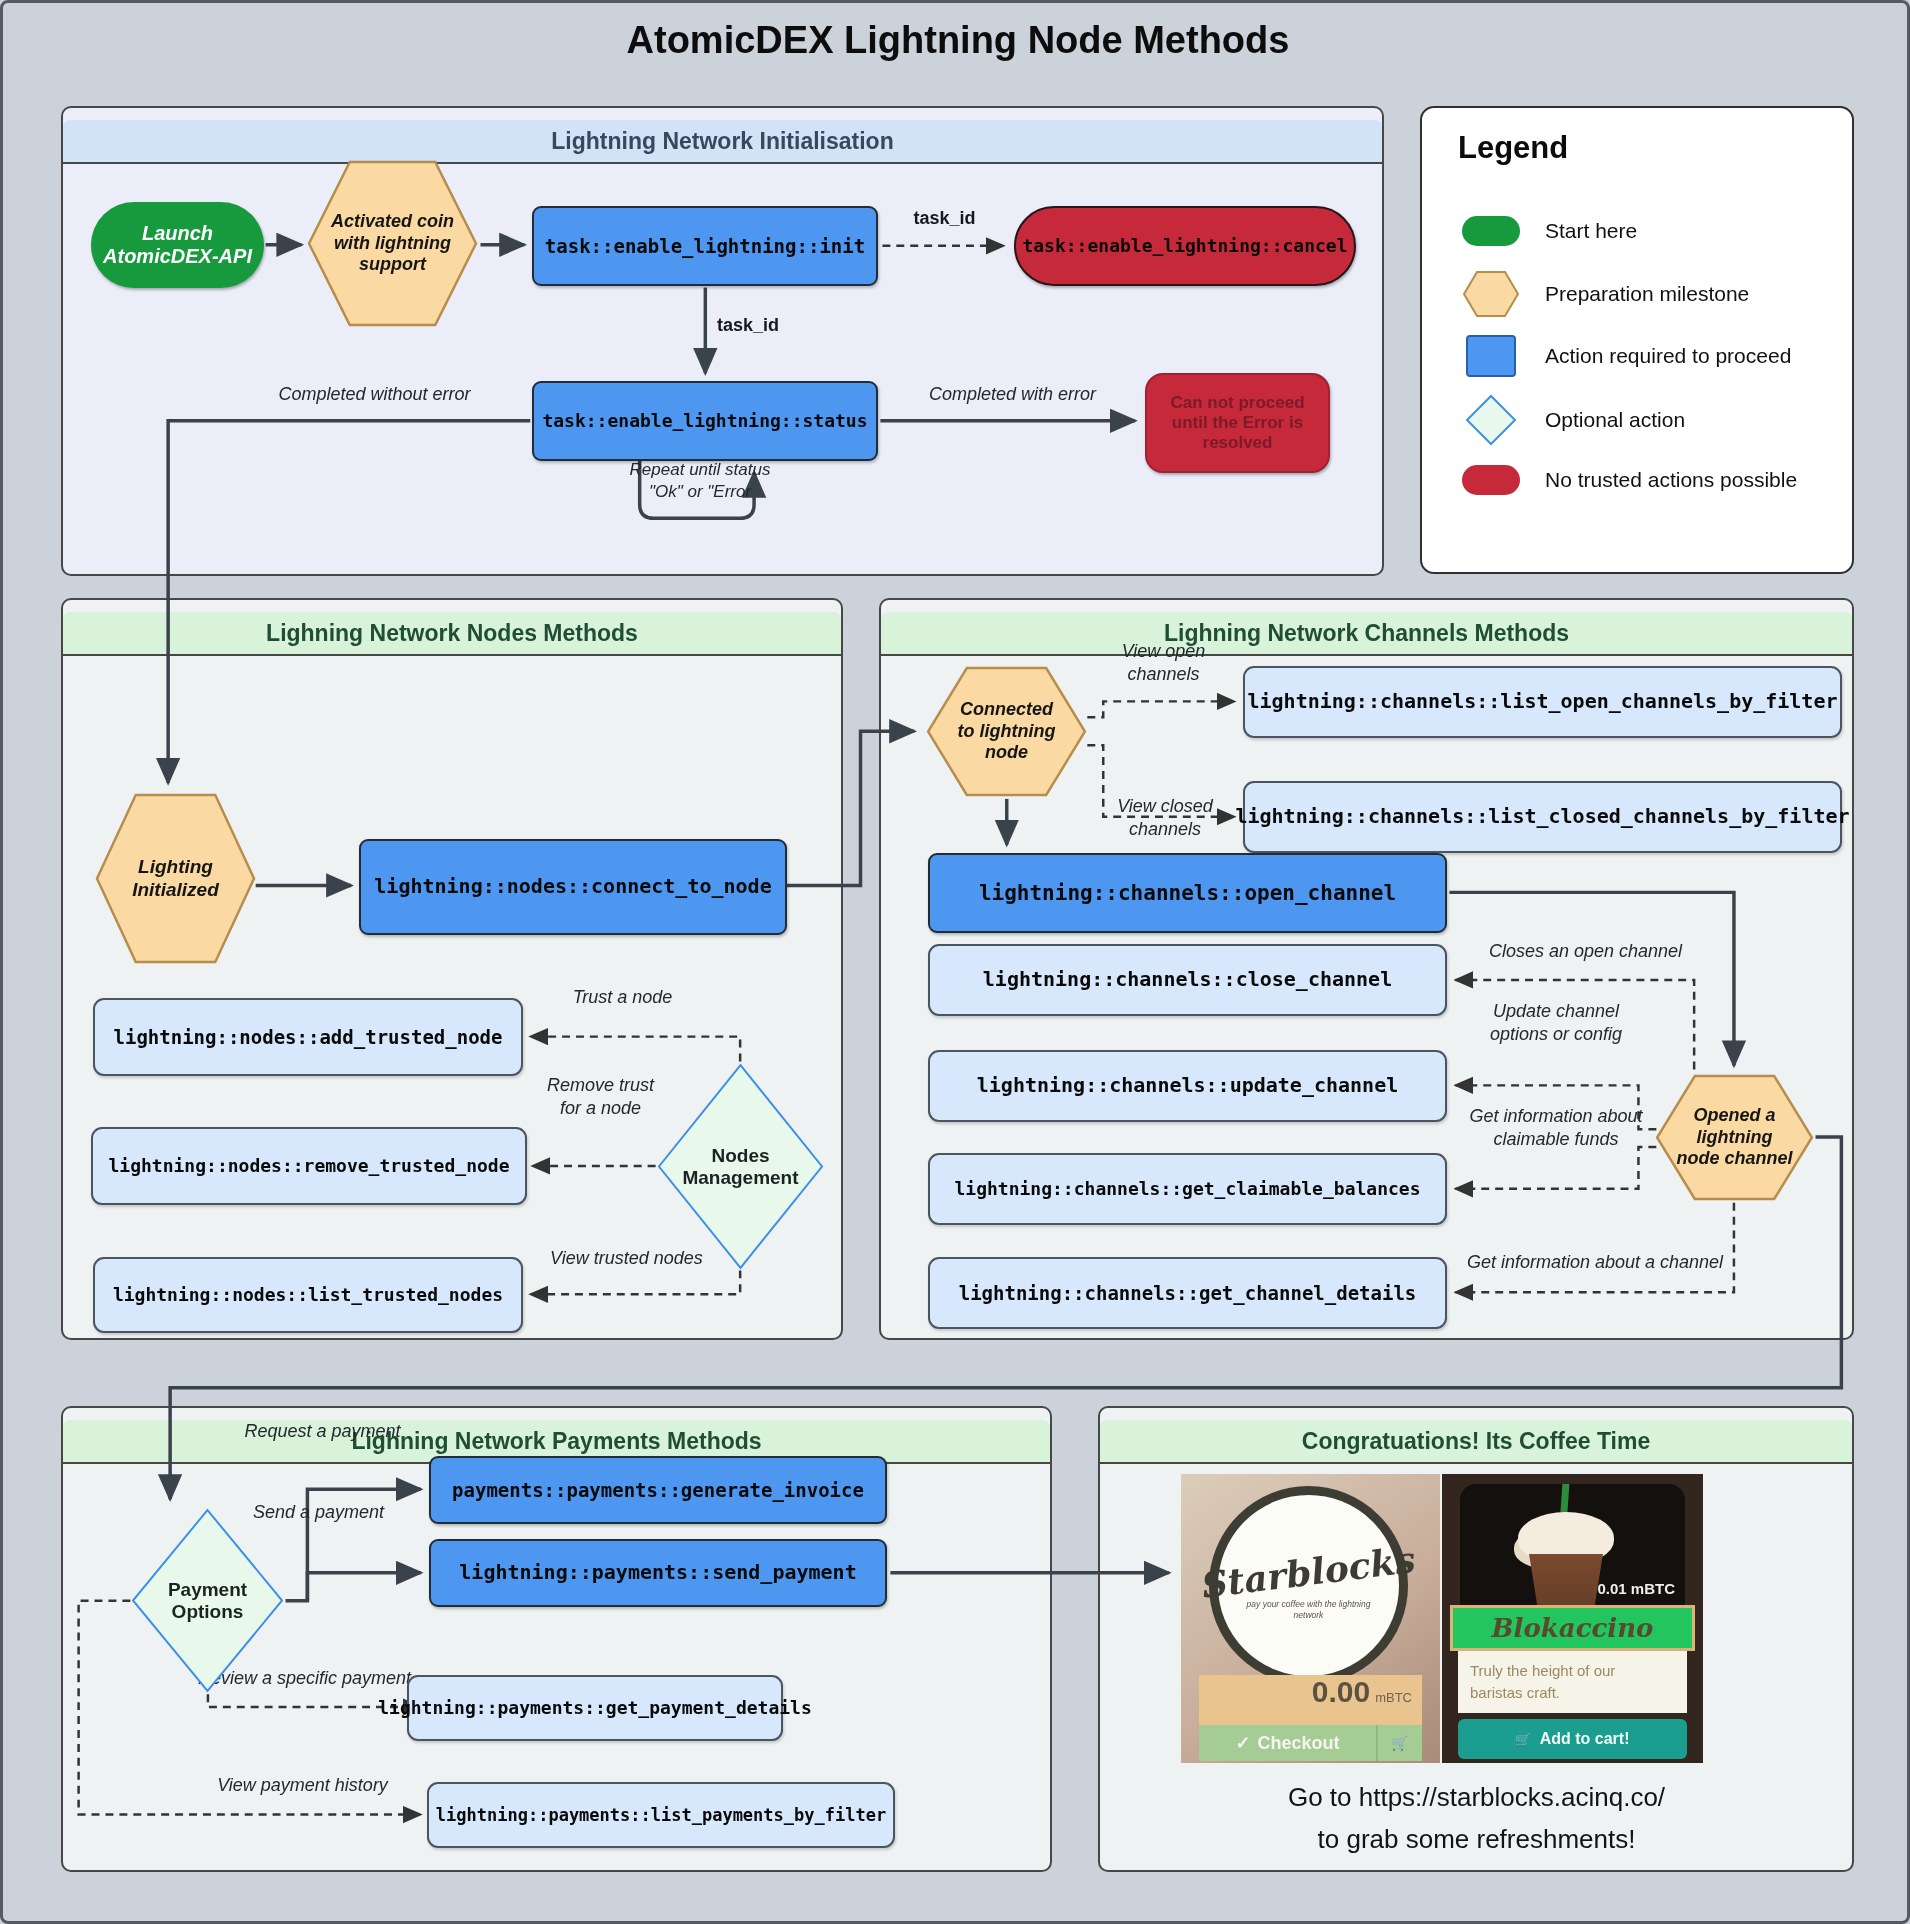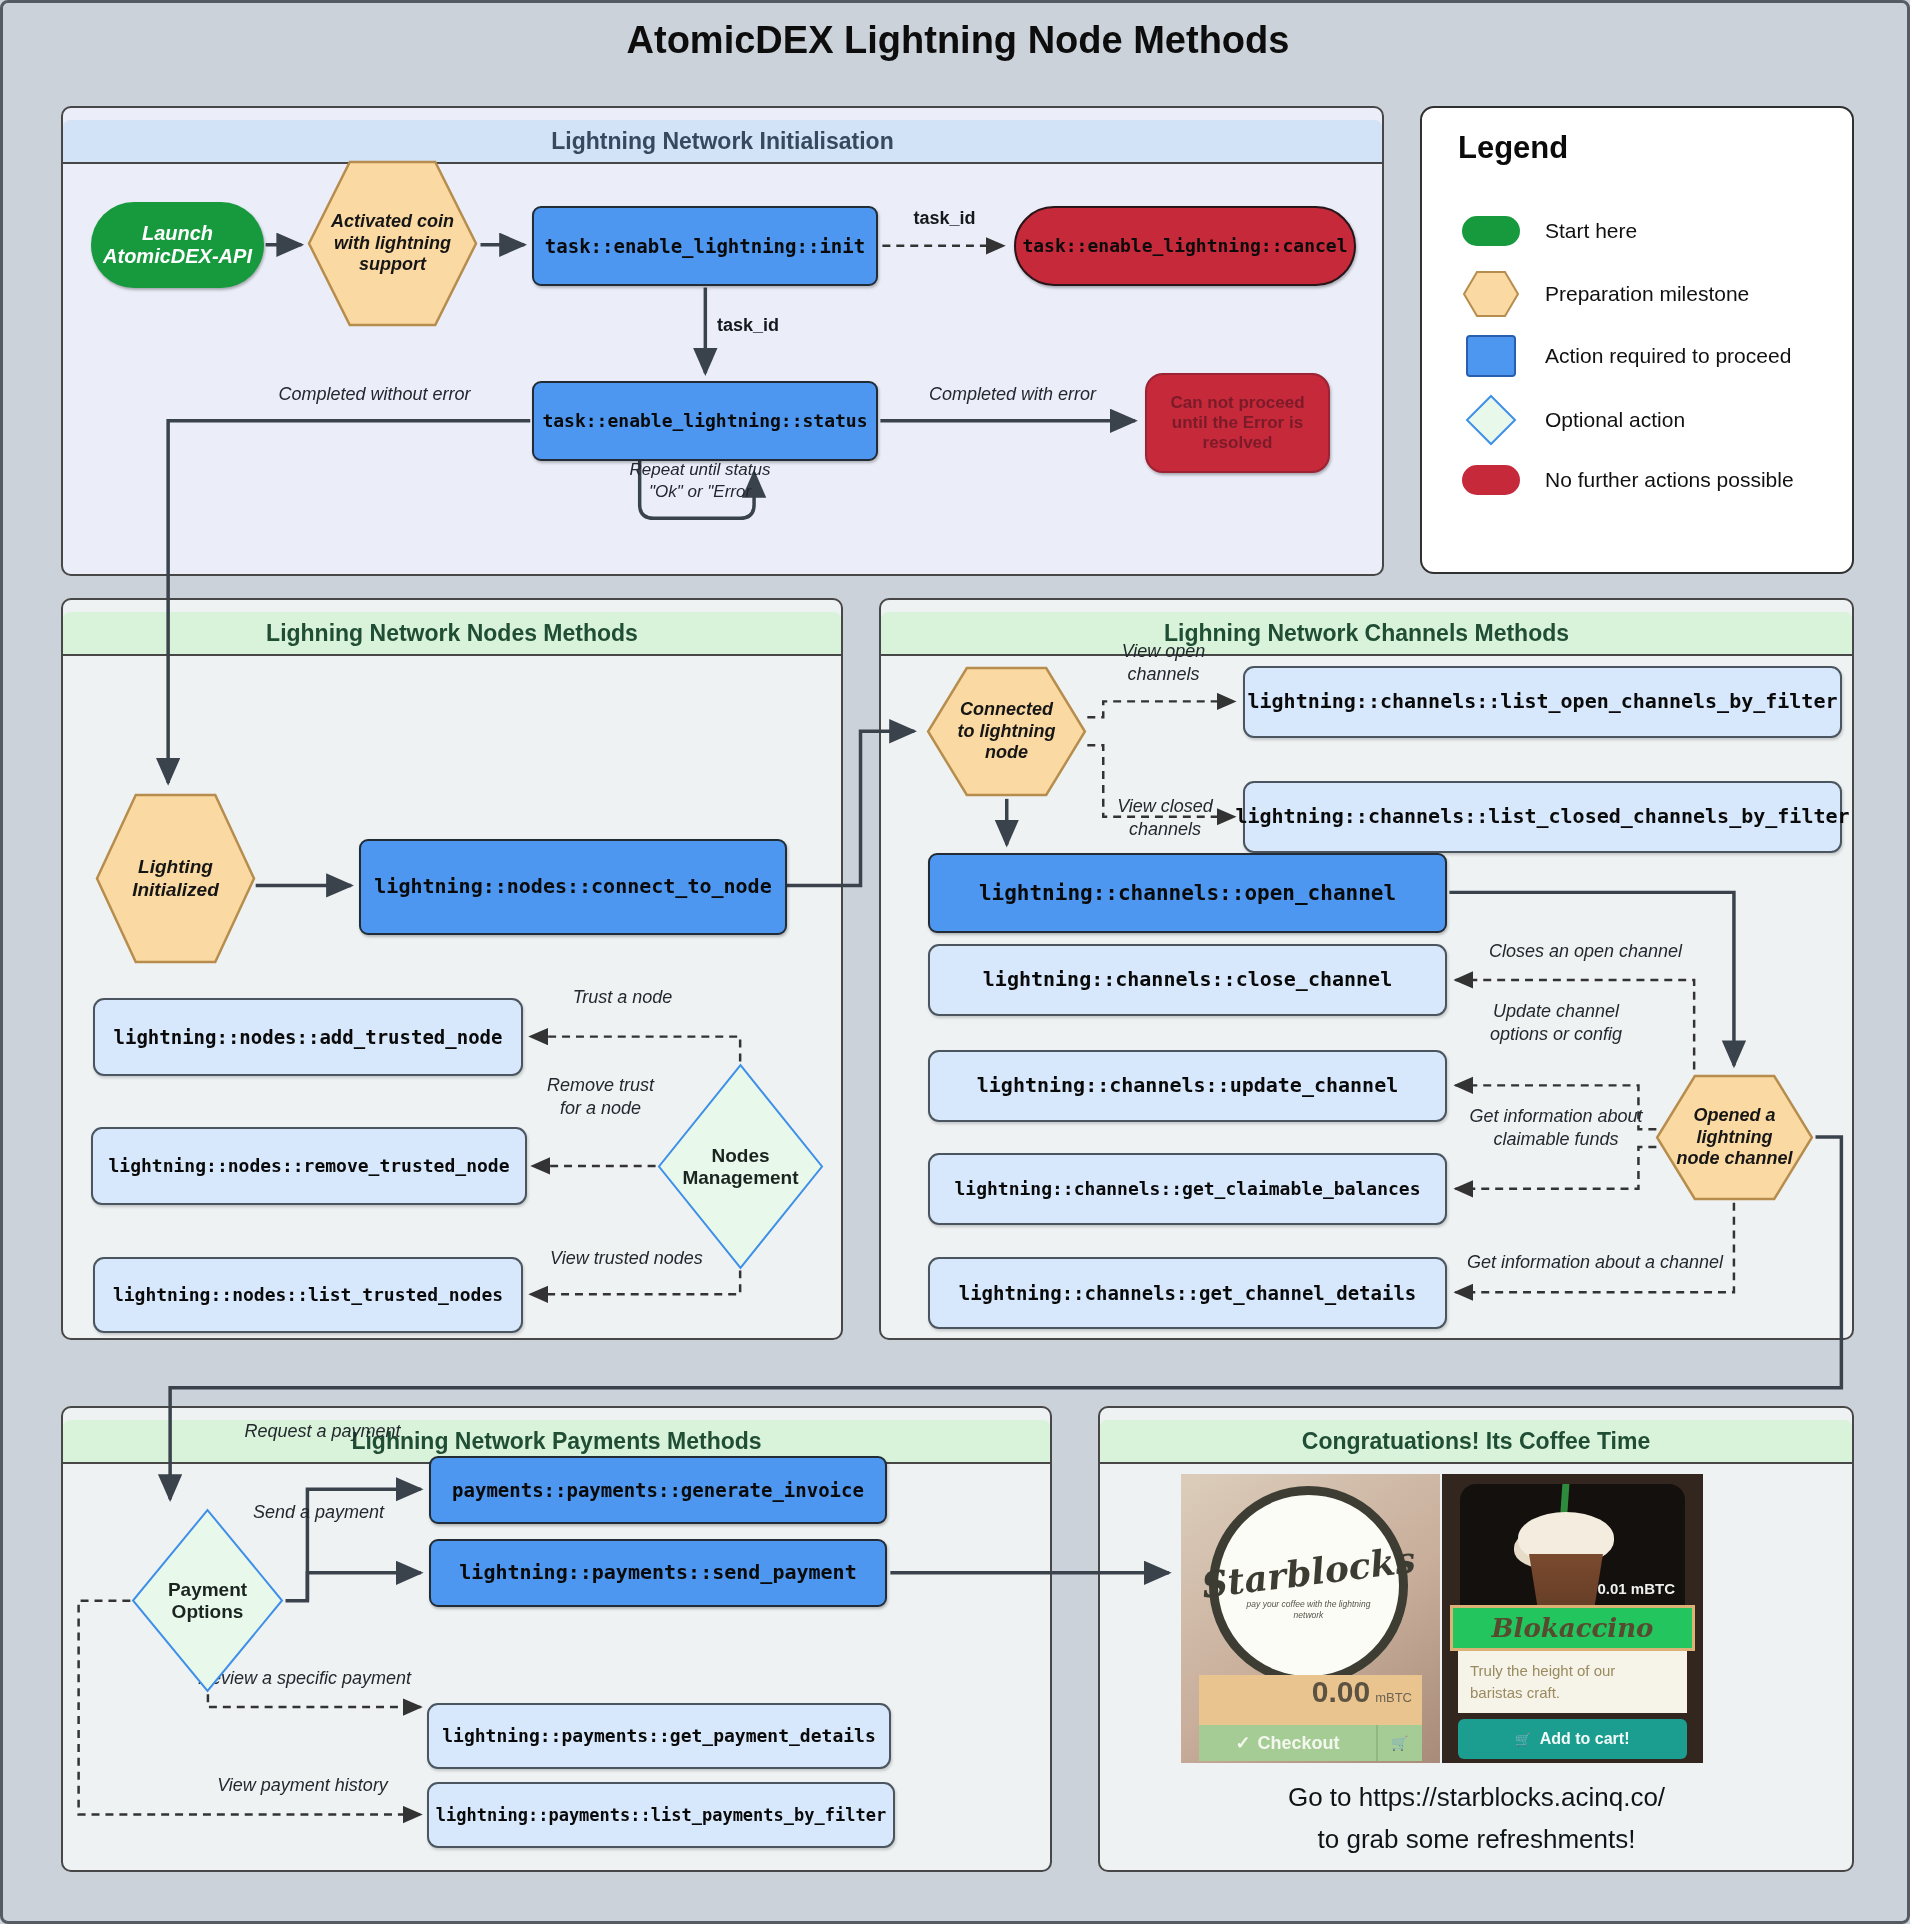--- a/index.html
+++ b/index.html
@@ -161,21 +161,21 @@
   <div class="legend-label" style="left:1542px;top:279px;">Preparation milestone</div>
   <div class="legend-icon" style="left:1463px;top:332px;width:50px;height:42px;background:#4e97f1;border:2px solid #2a5fae;border-radius:4px;"></div>
   <div class="legend-label" style="left:1542px;top:341px;">Action required to proceed</div>
   <div class="legend-icon" style="left:1461px;top:390px;width:54px;height:54px;">
     <svg width="54" height="54" viewBox="0 0 54 54">
         <polygon points="27,3 51,27 27,51 3,27" fill="#e8f9ec" stroke="#3f8fe8" stroke-width="2"></polygon>
       </svg>
   </div>
   <div class="legend-label" style="left:1542px;top:405px;">Optional action</div>
   <div class="legend-icon" style="left:1459px;top:462px;width:58px;height:30px;border-radius:15px;background:#c5293a;"></div>
-  <div class="legend-label" style="left:1542px;top:465px;">No further actions possible</div>
+  <div class="legend-label" style="left:1542px;top:465px;">No trusted actions possible</div>
 
   <div class="hexwrap" style="left:92px;top:790px;width:161px;height:171px;">
     <svg width="161" height="171" viewBox="0 0 162 172">
         <polygon points="41,2 121,2 160,86 121,170 41,170 2,86" fill="#fbd9a2" stroke="#b68d4c" stroke-width="2.5"></polygon>
       </svg>
     <div class="shape-label">
       <span>Lighting</span>
       <span>Initialized</span>
     </div>
   </div>
@@ -249,21 +249,21 @@
     <svg width="155" height="187" viewBox="0 0 156 188">
         <polygon points="78,3 153,94 78,185 3,94" fill="#e8f9ec" stroke="#3f8fe8" stroke-width="2"></polygon>
       </svg>
     <div class="shape-label dia-label" style="font-style:normal;">
       <span>Payment</span>
       <span>Options</span>
     </div>
   </div>
   <div class="node action fs19" style="left:426px;top:1453px;width:458px;height:68px;">payments::payments::generate_invoice</div>
   <div class="node action fs20" style="left:426px;top:1536px;width:458px;height:68px;">lightning::payments::send_payment</div>
-  <div class="node action-light fs18" style="left:424px;top:1672px;width:464px;height:66px;margin-top:28px;">lightning::payments::get_payment_details</div>
+  <div class="node action-light fs18" style="left:404px;top:1672px;width:376px;height:66px;">lightning::payments::get_payment_details</div>
   <div class="node action-light fs17" style="left:424px;top:1779px;width:468px;height:66px;">lightning::payments::list_payments_by_filter</div>
   <div class="elabel" style="left:205px;top:1417px;width:229px;">Request a payment</div>
   <div class="elabel" style="left:201px;top:1498px;width:229px;">Send a payment</div>
   <div class="elabel" style="left:157px;top:1664px;width:289px;">Review a specific payment</div>
   <div class="elabel" style="left:165px;top:1771px;width:269px;">View payment history</div>
 
   <div class="card star-card" style="left:1178px;top:1471px;width:259px;height:289px;">
     <div class="logo-circle">
       <span class="logo-text">Starblocks</span>
       <span class="logo-tag">pay your coffee with the lightning network</span>

